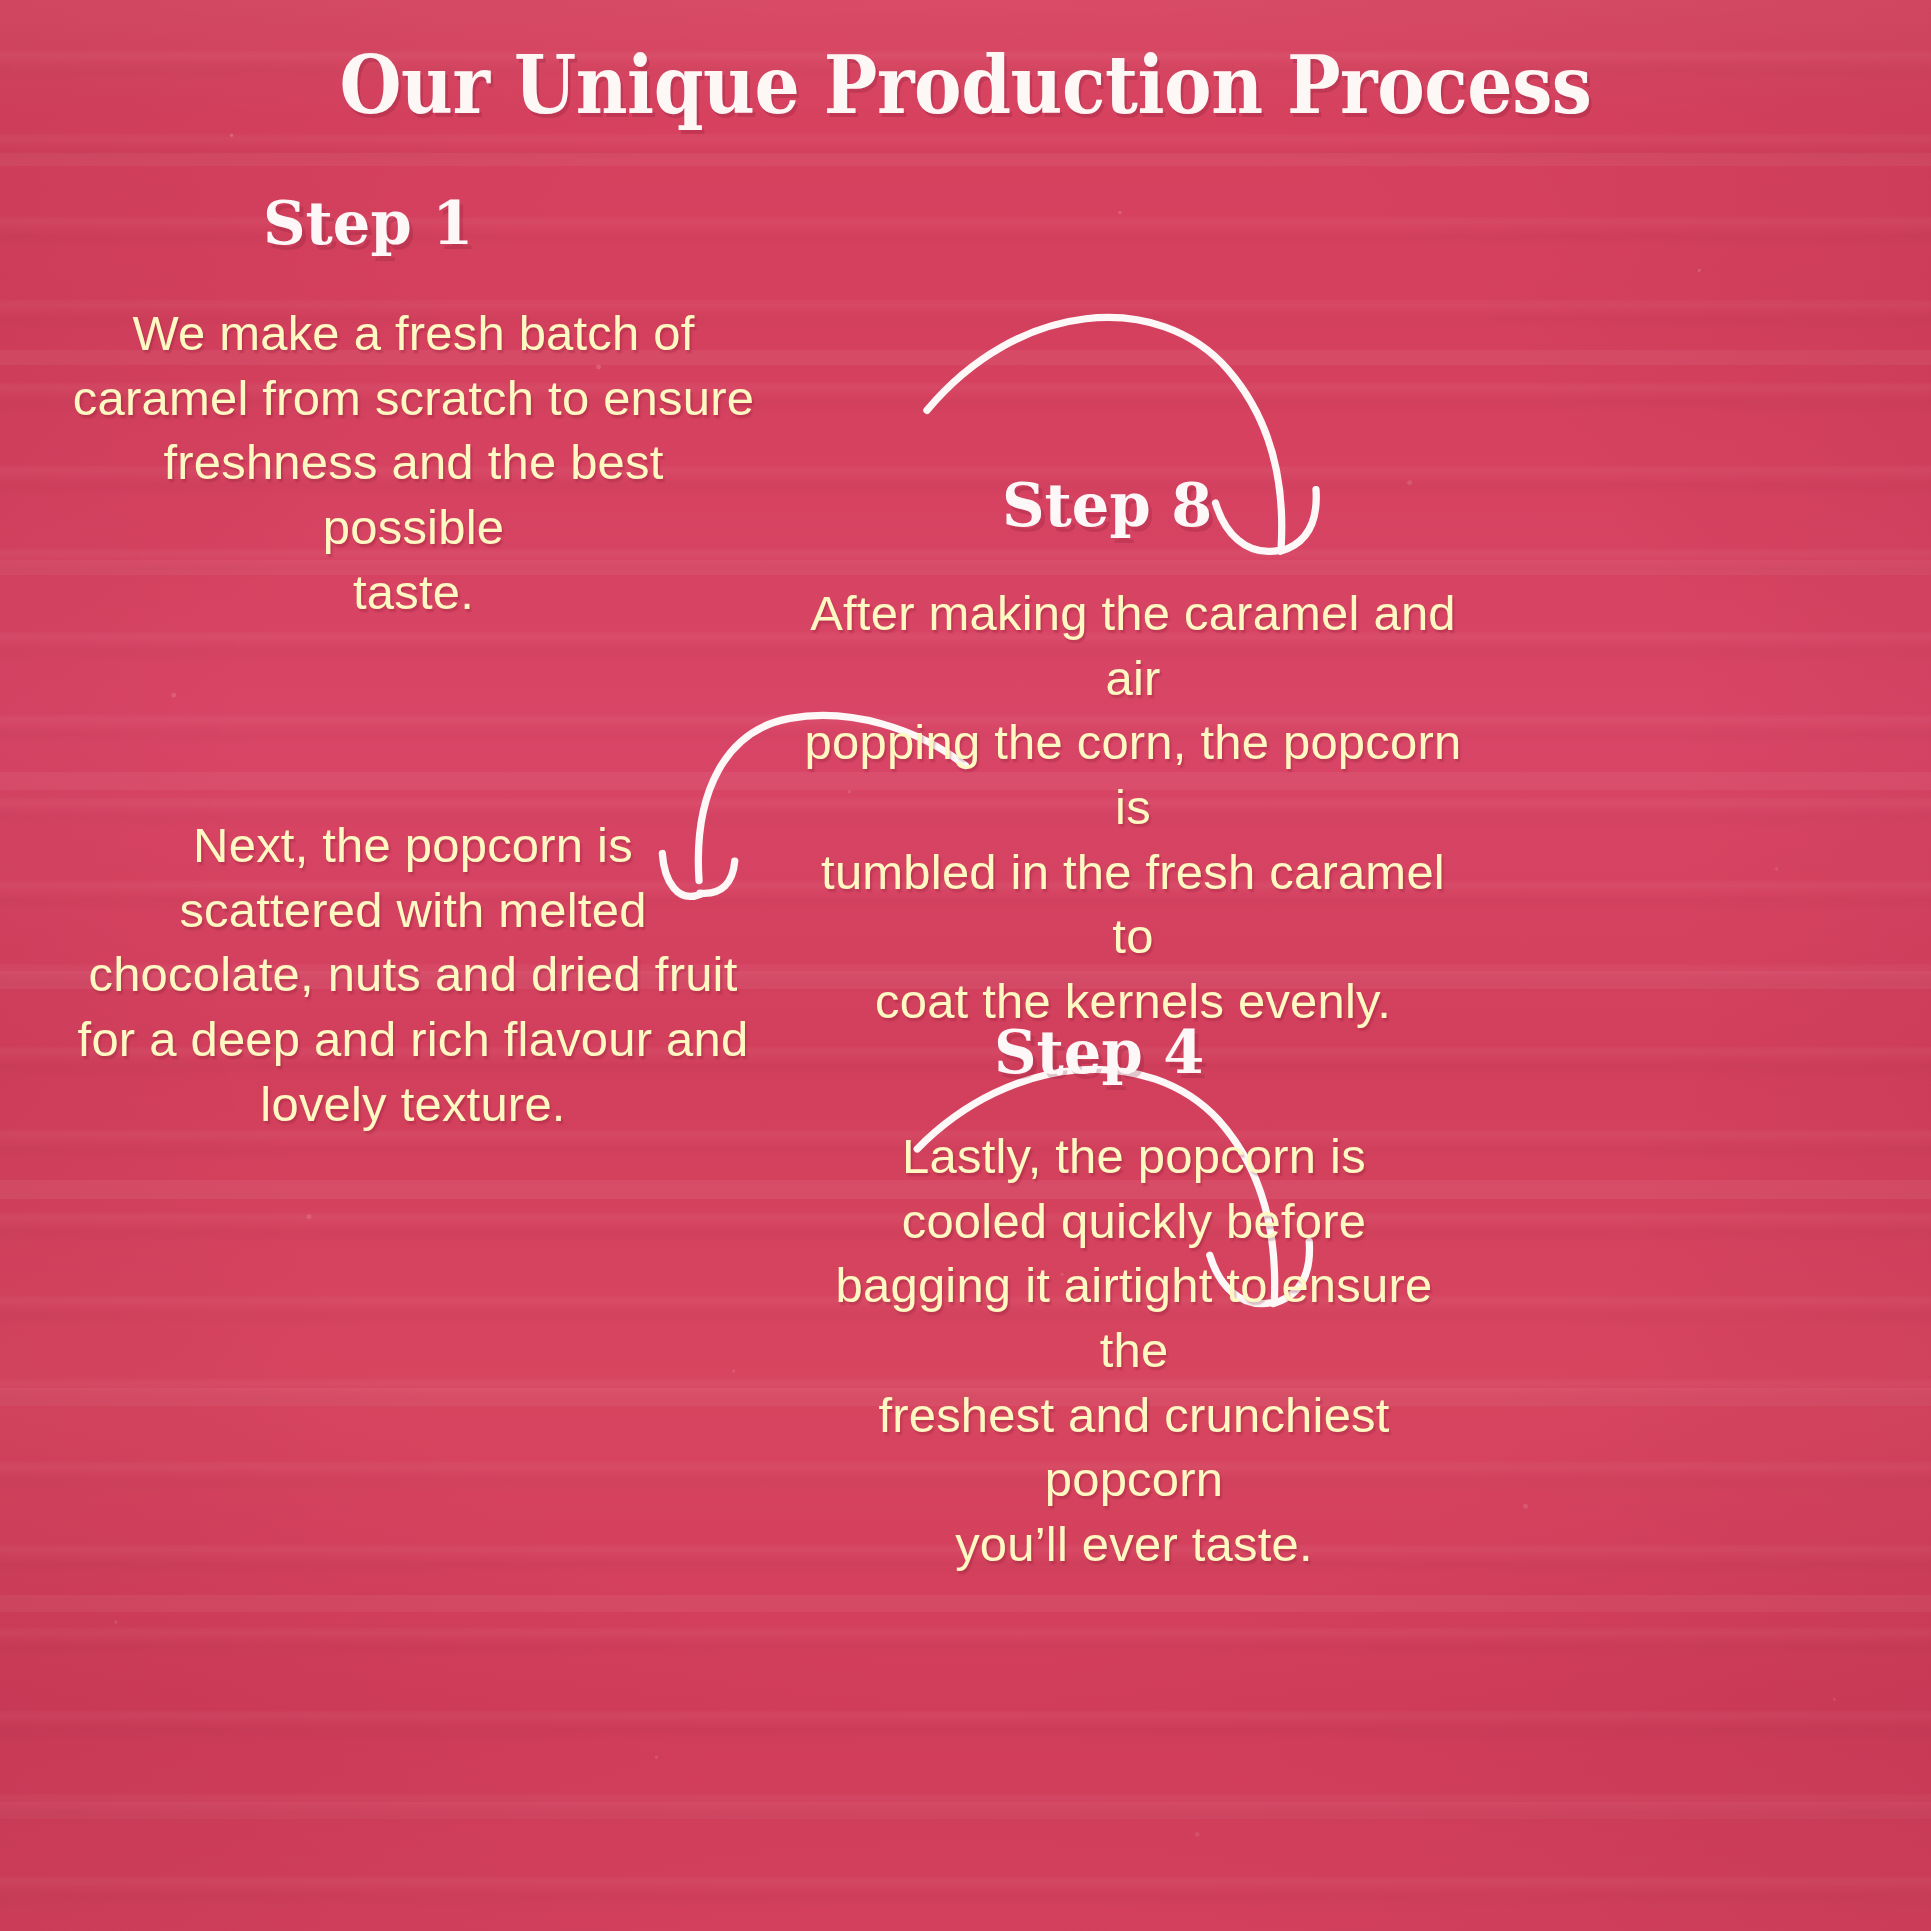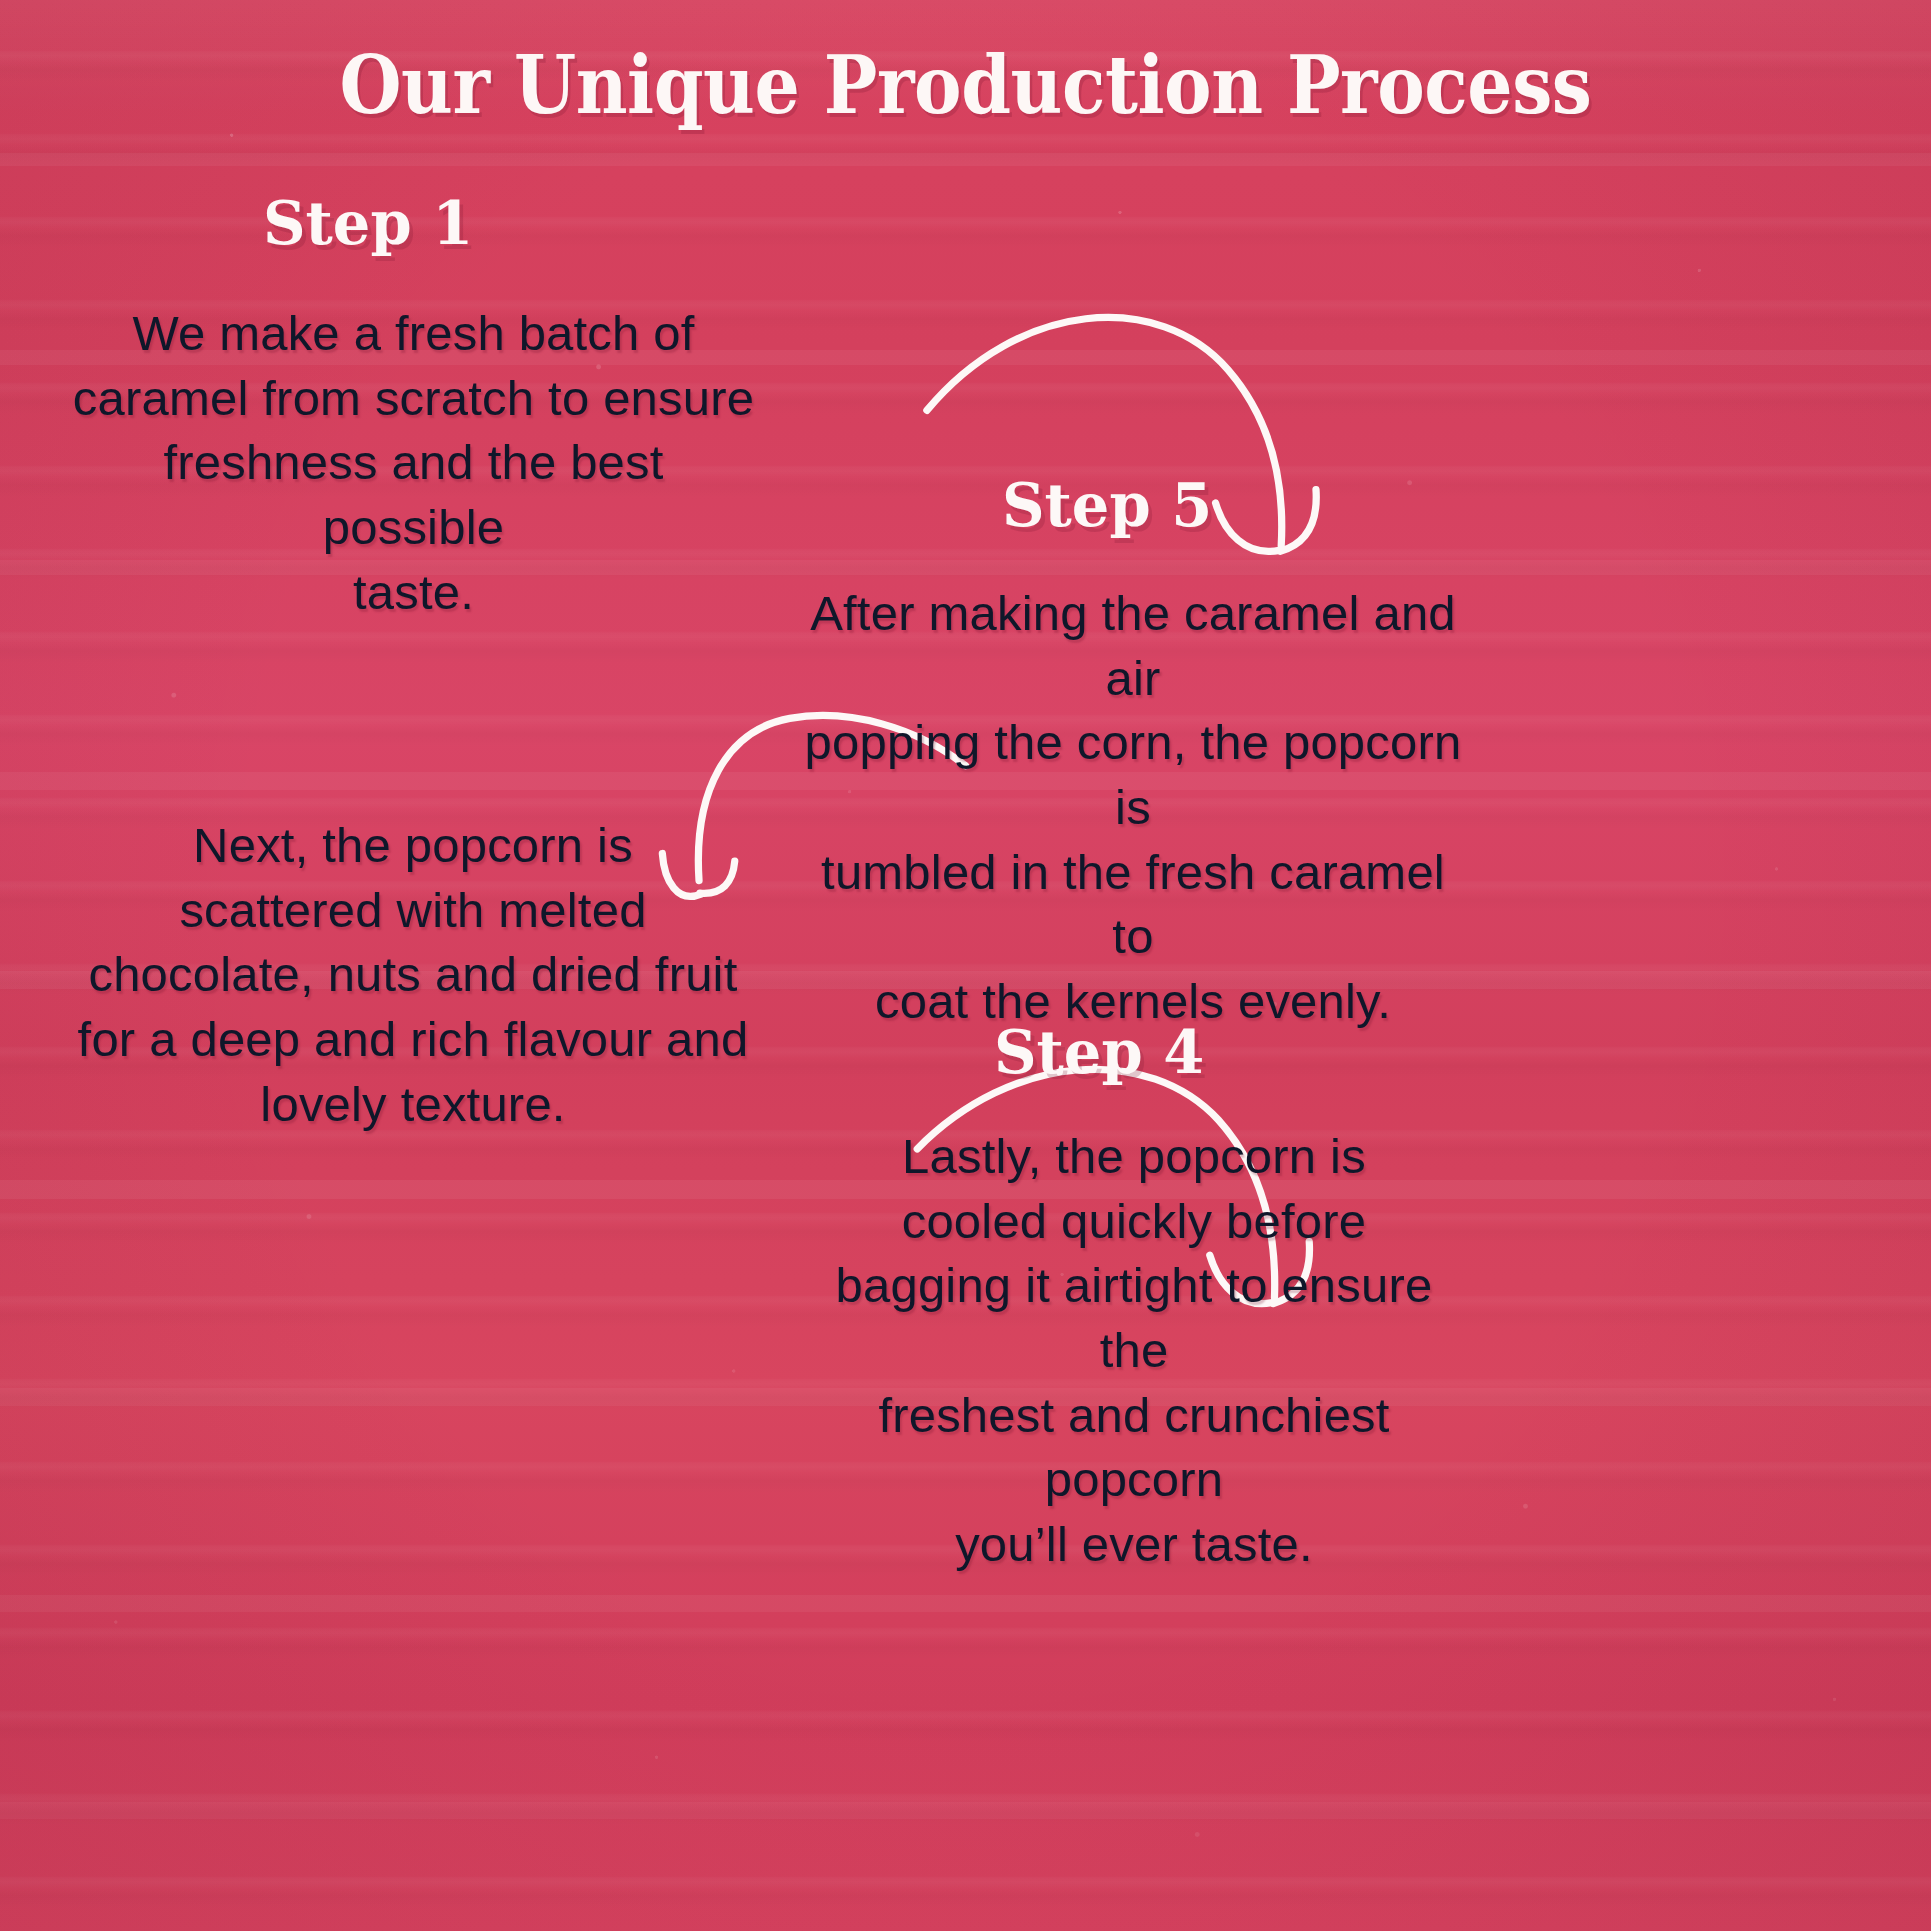--- a/index.html
+++ b/index.html
@@ -120,21 +120,21 @@
     text-shadow: 3.9px 4.8px 0 rgba(125,22,48,0.22);
     white-space: nowrap;
     letter-spacing: 0px;
   }
 
   .step-body {
     position: absolute;
     font-family: "Liberation Sans", sans-serif;
     font-size: 49px;
     line-height: 1.32;
-    color: #0f172a;
+    color: #fef9c3;
     text-align: center;
     text-shadow: 1.9px 2.9px 1.9px rgba(120,20,45,0.26);
     white-space: pre-line;
     letter-spacing: 0.2px;
   }
 
   
   #step1-head { left: 263px;  top: 189px; }
   #step1-body { left: 70px;   top: 301px;  width: 687px; }
 
@@ -193,21 +193,21 @@
       <path class="arrow-path" d="M 1356 1286 C 1358 1316, 1350 1341, 1319 1350"></path>
     </g>
   </svg>
 
   <div class="step-head" id="step1-head">Step 1</div>
   <div class="step-body" id="step1-body">We make a fresh batch of
 caramel from scratch to ensure
 freshness and the best possible
 taste.</div>
 
-  <div class="step-head" id="step2-head">Step 5</div>
+  <div class="step-head" id="step2-head">Step 8</div>
   <div class="step-body" id="step2-body">After making the caramel and air
 popping the corn, the popcorn is
 tumbled in the fresh caramel to
 coat the kernels evenly.</div>
 
   <div class="step-body" id="step3-body">Next, the popcorn is
 scattered with melted
 chocolate, nuts and dried fruit
 for a deep and rich flavour and
 lovely texture.</div>

